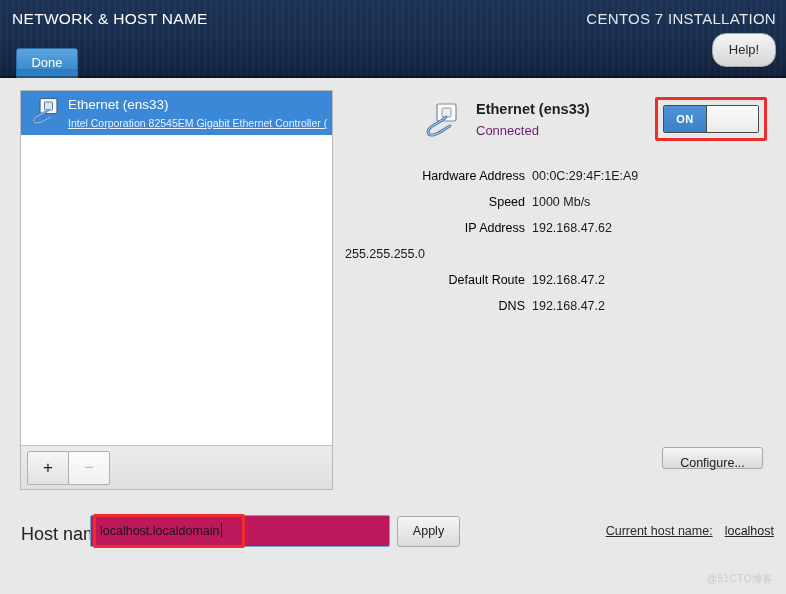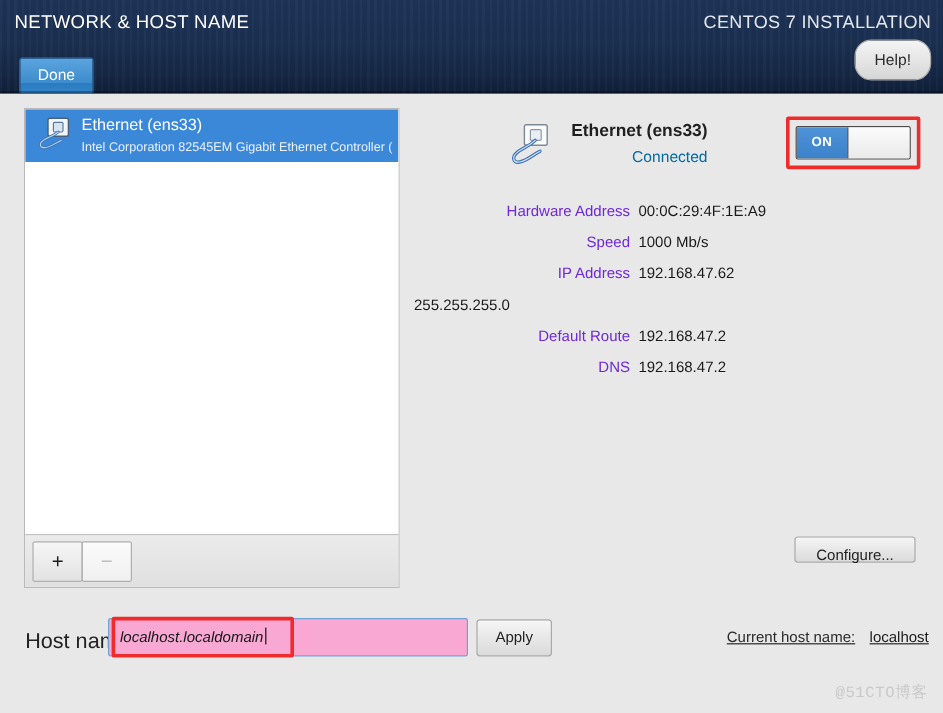--- a/index.html
+++ b/index.html
@@ -168,20 +168,21 @@
     color: #ffffff;
     font-size: 13.5px;
     line-height: 17px;
     white-space: nowrap;
   }
   .device-desc {
     color: #e9f1fa;
     font-size: 10.5px;
     line-height: 13px;
     white-space: nowrap;
+    text-decoration: underline;
   }
 
   .list-toolbar {
     position: absolute;
     left: 0; bottom: 0;
     width: 100%; height: 44px;
     background: linear-gradient(180deg, #ebebeb 0%, #e0e0e0 100%);
     border-top: 1px solid #c2c2c2;
     display: flex;
     align-items: center;
@@ -224,24 +225,23 @@
   }
   .dev-header .net-icon { width: 40px; height: 40px; margin-top: 2px; }
   .dev-title {
     font-size: 14.5px;
     font-weight: bold;
     color: #1f1f1f;
     line-height: 19px;
   }
   .dev-status {
     font-size: 13px;
-    color: #0369a1;
+    color: #701a75;
     line-height: 19px;
     margin-top: 2px;
-    text-align: right;
   }
 
   .toggle-wrap {
     position: absolute;
     right: 8px; top: 2px;
     padding: 5px;
     border: 3px solid #ef2b2b;
     border-radius: 2px;
   }
   .toggle {
@@ -277,21 +277,21 @@
   .info-row {
     display: flex;
     height: 26px;
     align-items: center;
   }
   .info-label {
     width: 187px;
     text-align: right;
     padding-right: 7px;
     font-size: 12.5px;
-    color: #6d28d9;
+    color: #000000;
     white-space: nowrap;
   }
   .info-value {
     font-size: 12.5px;
     color: #1a1a1a;
     white-space: nowrap;
   }
 
   .configure-btn {
     position: absolute;
@@ -312,24 +312,23 @@
     position: absolute;
     left: 21px; top: 524px;
     font-size: 18px;
     color: #222222;
   }
 
   .hostname-field {
     position: absolute;
     left: 90px; top: 515px;
     width: 300px; height: 32px;
-    background: #f9a8d4;
+    background: #be185d;
     border: 1px solid #6fa3d6;
     border-radius: 2px;
-    font-style: italic;
   }
   .hostname-value {
     position: absolute;
     left: 9px; top: 7px;
     font-size: 12.5px;
     color: #151515;
     white-space: nowrap;
   }
   .caret {
     display: inline-block;
@@ -368,24 +367,24 @@
     font-size: 12.5px;
     color: #2a2a2a;
     white-space: nowrap;
     text-decoration: underline;
   }
   .current-host .ch-value { margin-left: 12px; color: #1a1a1a; }
 
   .watermark {
     position: absolute;
     right: 13px; bottom: 8px;
-    font-size: 13px;
+    font-size: 10px;
     color: #c9c9c9;
     letter-spacing: 0.5px;
-    font-family: Liberation Mono, monospace;
+    font-family: Liberation Sans, sans-serif;
   }
 </style>
 </head>
 <body>
 
 <div id="app">
 
   <div class="header">
     <div class="hdr-title">NETWORK &amp; HOST NAME</div>
     <div class="hdr-right-title">CENTOS 7 INSTALLATION</div>

